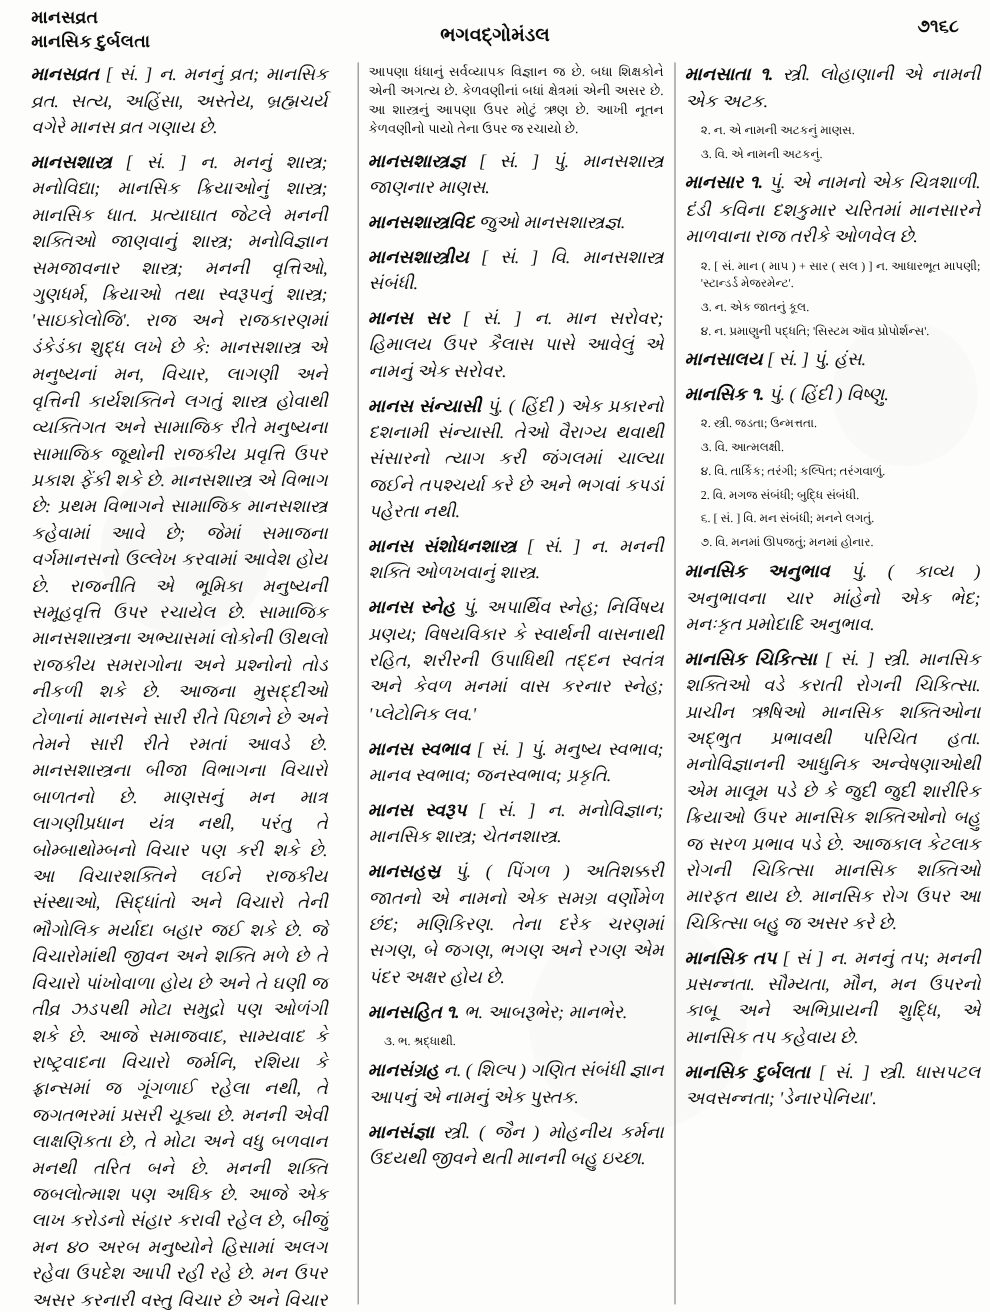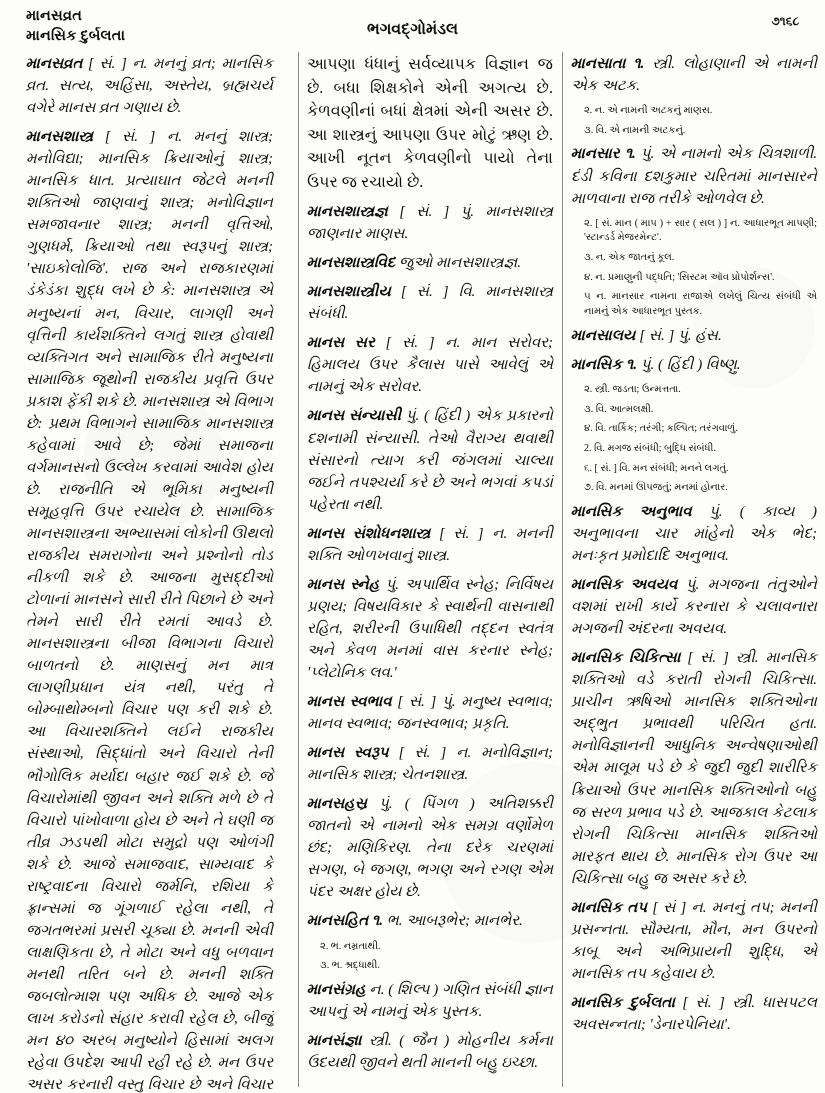--- a/index.html
+++ b/index.html
@@ -53,21 +53,21 @@
     top: 20px;
     width: 825px;
     text-align: center;
     font-size: 16px;
     font-weight: bold;
   }
   .hdr-page {
     position: absolute;
     right: 26px;
     top: 14px;
-    font-size: 12px;
+    font-size: 15px;
     font-weight: bold;
   }
   
   .columns {
     position: absolute;
     top: 52px;
     left: 0;
     width: 825px;
     height: 1035px;
     display: flex;
@@ -99,21 +99,21 @@
   }
   .sub {
     margin: 0 0 5px 0;
     padding-left: 13px;
     font-size: 10px;
     line-height: 1.47;
     text-align: justify;
   }
   .runon {
     margin: 0 0 7px 0;
-    font-size: 16px;
+    font-size: 11px;
     line-height: 1.47;
     text-align: justify;
   }
   
   .speckle {
     position: absolute;
     inset: 0;
     pointer-events: none;
     opacity: 0.5;
     background-image:
@@ -147,44 +147,41 @@
         <p class="entry"><span class="hw">માનસશાસ્ત્રવિદ</span><span> જુઓ માનસશાસ્ત્રજ્ઞ.</span></p>
         <p class="entry"><span class="hw">માનસશાસ્ત્રીય</span><span> [ સં. ] વિ. માનસશાસ્ત્ર સંબંધી.</span></p>
         <p class="entry"><span class="hw">માનસ સર</span><span> [ સં. ] ન. માન સરોવર; હિમાલય ઉપર કૈલાસ પાસે આવેલું એ નામનું એક સરોવર.</span></p>
         <p class="entry"><span class="hw">માનસ સંન્યાસી</span><span> પું. ( હિંદી ) એક પ્રકારનો દશનામી સંન્યાસી. તેઓ વૈરાગ્ય થવાથી સંસારનો ત્યાગ કરી જંગલમાં ચાલ્યા જઈને તપશ્ચર્યા કરે છે અને ભગવાં કપડાં પહેરતા નથી.</span></p>
         <p class="entry"><span class="hw">માનસ સંશોધનશાસ્ત્ર</span><span> [ સં. ] ન. મનની શક્તિ ઓળખવાનું શાસ્ત્ર.</span></p>
         <p class="entry"><span class="hw">માનસ સ્નેહ</span><span> પું. અપાર્થિવ સ્નેહ; નિર્વિષય પ્રણય; વિષયવિકાર કે સ્વાર્થની વાસનાથી રહિત, શરીરની ઉપાધિથી તદ્દન સ્વતંત્ર અને કેવળ મનમાં વાસ કરનાર સ્નેહ; 'પ્લેટોનિક લવ.'</span></p>
         <p class="entry"><span class="hw">માનસ સ્વભાવ</span><span> [ સં. ] પું. મનુષ્ય સ્વભાવ; માનવ સ્વભાવ; જનસ્વભાવ; પ્રકૃતિ.</span></p>
         <p class="entry"><span class="hw">માનસ સ્વરૂપ</span><span> [ સં. ] ન. મનોવિજ્ઞાન; માનસિક શાસ્ત્ર; ચેતનશાસ્ત્ર.</span></p>
         <p class="entry"><span class="hw">માનસહસ્ર</span><span> પું. ( પિંગળ ) અતિશક્કરી જાતનો એ નામનો એક સમગ્ર વર્ણોમેળ છંદ; મણિકિરણ. તેના દરેક ચરણમાં સગણ, બે જગણ, ભગણ અને રગણ એમ પંદર અક્ષર હોય છે.</span></p>
         <p class="entry"><span class="hw">માનસહિત</span><span class="num"> ૧.</span><span> ભ. આબરૂભેર; માનભેર.</span></p>
-        <p class="sub">૨. ભ. નમ્રતાથી.</p>
         <p class="sub">૩. ભ. શ્રદ્ધાથી.</p>
         <p class="entry"><span class="hw">માનસંગ્રહ</span><span> ન. ( શિલ્પ ) ગણિત સંબંધી જ્ઞાન આપનું એ નામનું એક પુસ્તક.</span></p>
         <p class="entry"><span class="hw">માનસંજ્ઞા</span><span> સ્ત્રી. ( જૈન ) મોહનીય કર્મના ઉદયથી જીવને થતી માનની બહુ ઇચ્છા.</span></p>
       </div>
     <div class="col col-3">
         <p class="entry"><span class="hw">માનસાતા</span><span class="num"> ૧.</span><span> સ્ત્રી. લોહાણાની એ નામની એક અટક.</span></p>
         <p class="sub">૨. ન. એ નામની અટકનું માણસ.</p>
         <p class="sub">૩. વિ. એ નામની અટકનું.</p>
         <p class="entry"><span class="hw">માનસાર</span><span class="num"> ૧.</span><span> પું. એ નામનો એક ચિત્રશાળી. દંડી કવિના દશકુમાર ચરિતમાં માનસારને માળવાના રાજ તરીકે ઓળવેલ છે.</span></p>
         <p class="sub">૨. [ સં. માન ( માપ ) + સાર ( સલ ) ] ન. આધારભૂત માપણી; 'સ્ટાન્ડર્ડ મેજરમેન્ટ'.</p>
         <p class="sub">૩. ન. એક જાતનું કૂલ.</p>
         <p class="sub">૪. ન. પ્રમાણુની પદ્ધતિ; 'સિસ્ટમ ઑવ પ્રોપોર્શન્સ'.</p>
-        <p class="sub">૫ ન. માનસાર નામના રાજાએ લખેલું ચિત્ય સંબંધી એ નામનું એક આધારભૂત પુસ્તક.</p>
         <p class="entry"><span class="hw">માનસાલય</span><span> [ સં. ] પું. હંસ.</span></p>
         <p class="entry"><span class="hw">માનસિક</span><span class="num"> ૧.</span><span> પું. ( હિંદી ) વિષ્ણુ.</span></p>
         <p class="sub">૨. સ્ત્રી. જડતા; ઉન્મત્તતા.</p>
         <p class="sub">૩. વિ. આત્મલક્ષી.</p>
         <p class="sub">૪. વિ. તાર્કિક; તરંગી; કલ્પિત; તરંગવાળું.</p>
         <p class="sub">2. વિ. મગજ સંબંધી; બુદ્ધિ સંબંધી.</p>
         <p class="sub">૬. [ સં. ] વિ. મન સંબંધી; મનને લગતું.</p>
         <p class="sub">૭. વિ. મનમાં ઊપજતું; મનમાં હોનાર.</p>
         <p class="entry"><span class="hw">માનસિક અનુભાવ</span><span> પું. ( કાવ્ય ) અનુભાવના ચાર માંહેનો એક ભેદ; મનઃકૃત પ્રમોદાદિ અનુભાવ.</span></p>
-        <p class="entry"><span class="hw">માનસિક અવયવ</span><span> પું. મગજના તંતુઓને વશમાં રાખી કાર્યે કરનારા કે ચલાવનારા મગજની અંદરના અવયવ.</span></p>
         <p class="entry"><span class="hw">માનસિક ચિકિત્સા</span><span> [ સં. ] સ્ત્રી. માનસિક શક્તિઓ વડે કરાતી રોગની ચિકિત્સા. પ્રાચીન ઋષિઓ માનસિક શક્તિઓના અદ્ભુત પ્રભાવથી પરિચિત હતા. મનોવિજ્ઞાનની આધુનિક અન્વેષણાઓથી એમ માલૂમ પડે છે કે જુદી જુદી શારીરિક ક્રિયાઓ ઉપર માનસિક શક્તિઓનો બહુ જ સરળ પ્રભાવ પડે છે. આજકાલ કેટલાક રોગની ચિકિત્સા માનસિક શક્તિઓ મારફત થાય છે. માનસિક રોગ ઉપર આ ચિકિત્સા બહુ જ અસર કરે છે.</span></p>
         <p class="entry"><span class="hw">માનસિક તપ</span><span> [ સં ] ન. મનનું તપ; મનની પ્રસન્નતા. સૌમ્યતા, મૌન, મન ઉપરનો કાબૂ અને અભિપ્રાયની શુદ્ધિ, એ માનસિક તપ કહેવાય છે.</span></p>
         <p class="entry"><span class="hw">માનસિક દુર્બલતા</span><span> [ સં. ] સ્ત્રી. ધાસપટલ અવસન્નતા; 'ડેનારપેનિયા'.</span></p>
       </div>
   </div>
 
   <div class="speckle"></div>
 </div>
 
 </body></html>

